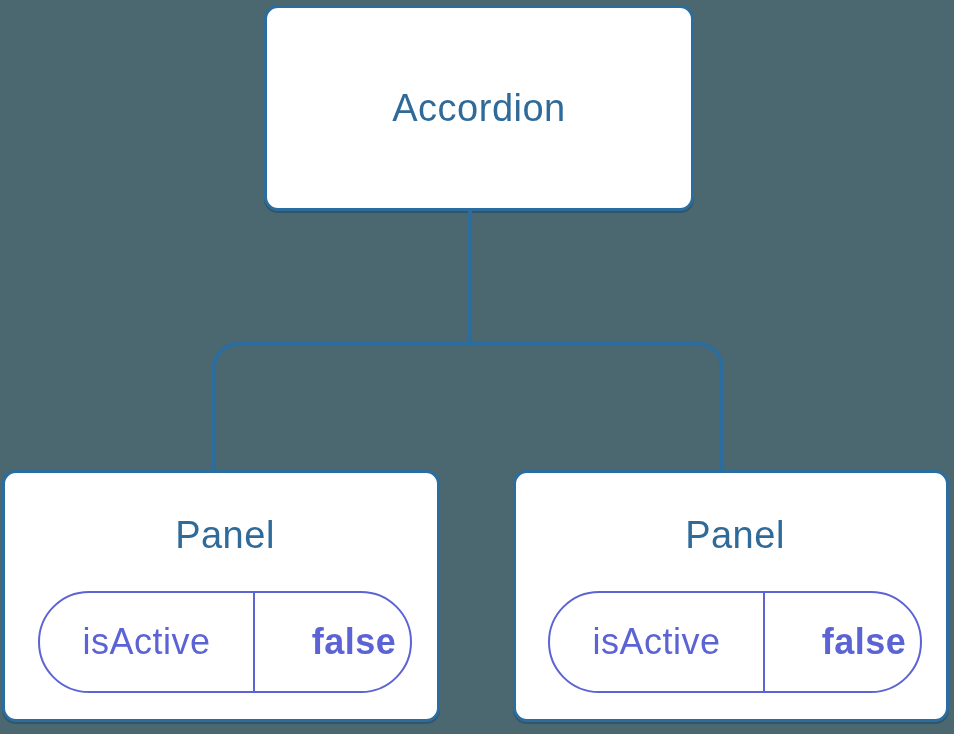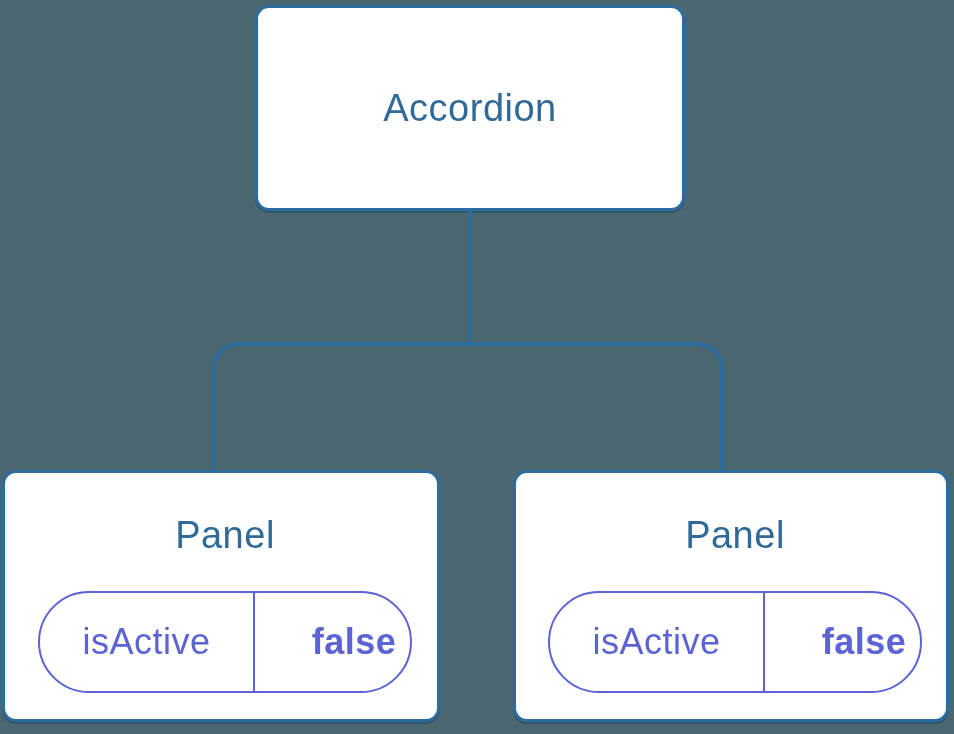--- a/index.html
+++ b/index.html
@@ -17,21 +17,21 @@
   
   .node {
     position: absolute;
     background: #ffffff;
     border: 3px solid #2c6da0;
     border-radius: 14px;
     box-sizing: border-box;
     box-shadow: 0 2px 0 rgba(23, 64, 96, 0.45);
   }
   .node-root {
-    left: 255px;
+    left: 264px;
     top: 5px;
     width: 430px;
     height: 206px;
     display: flex;
     align-items: center;
     justify-content: center;
   }
   .node-panel {
     top: 470px;
     height: 252px;

